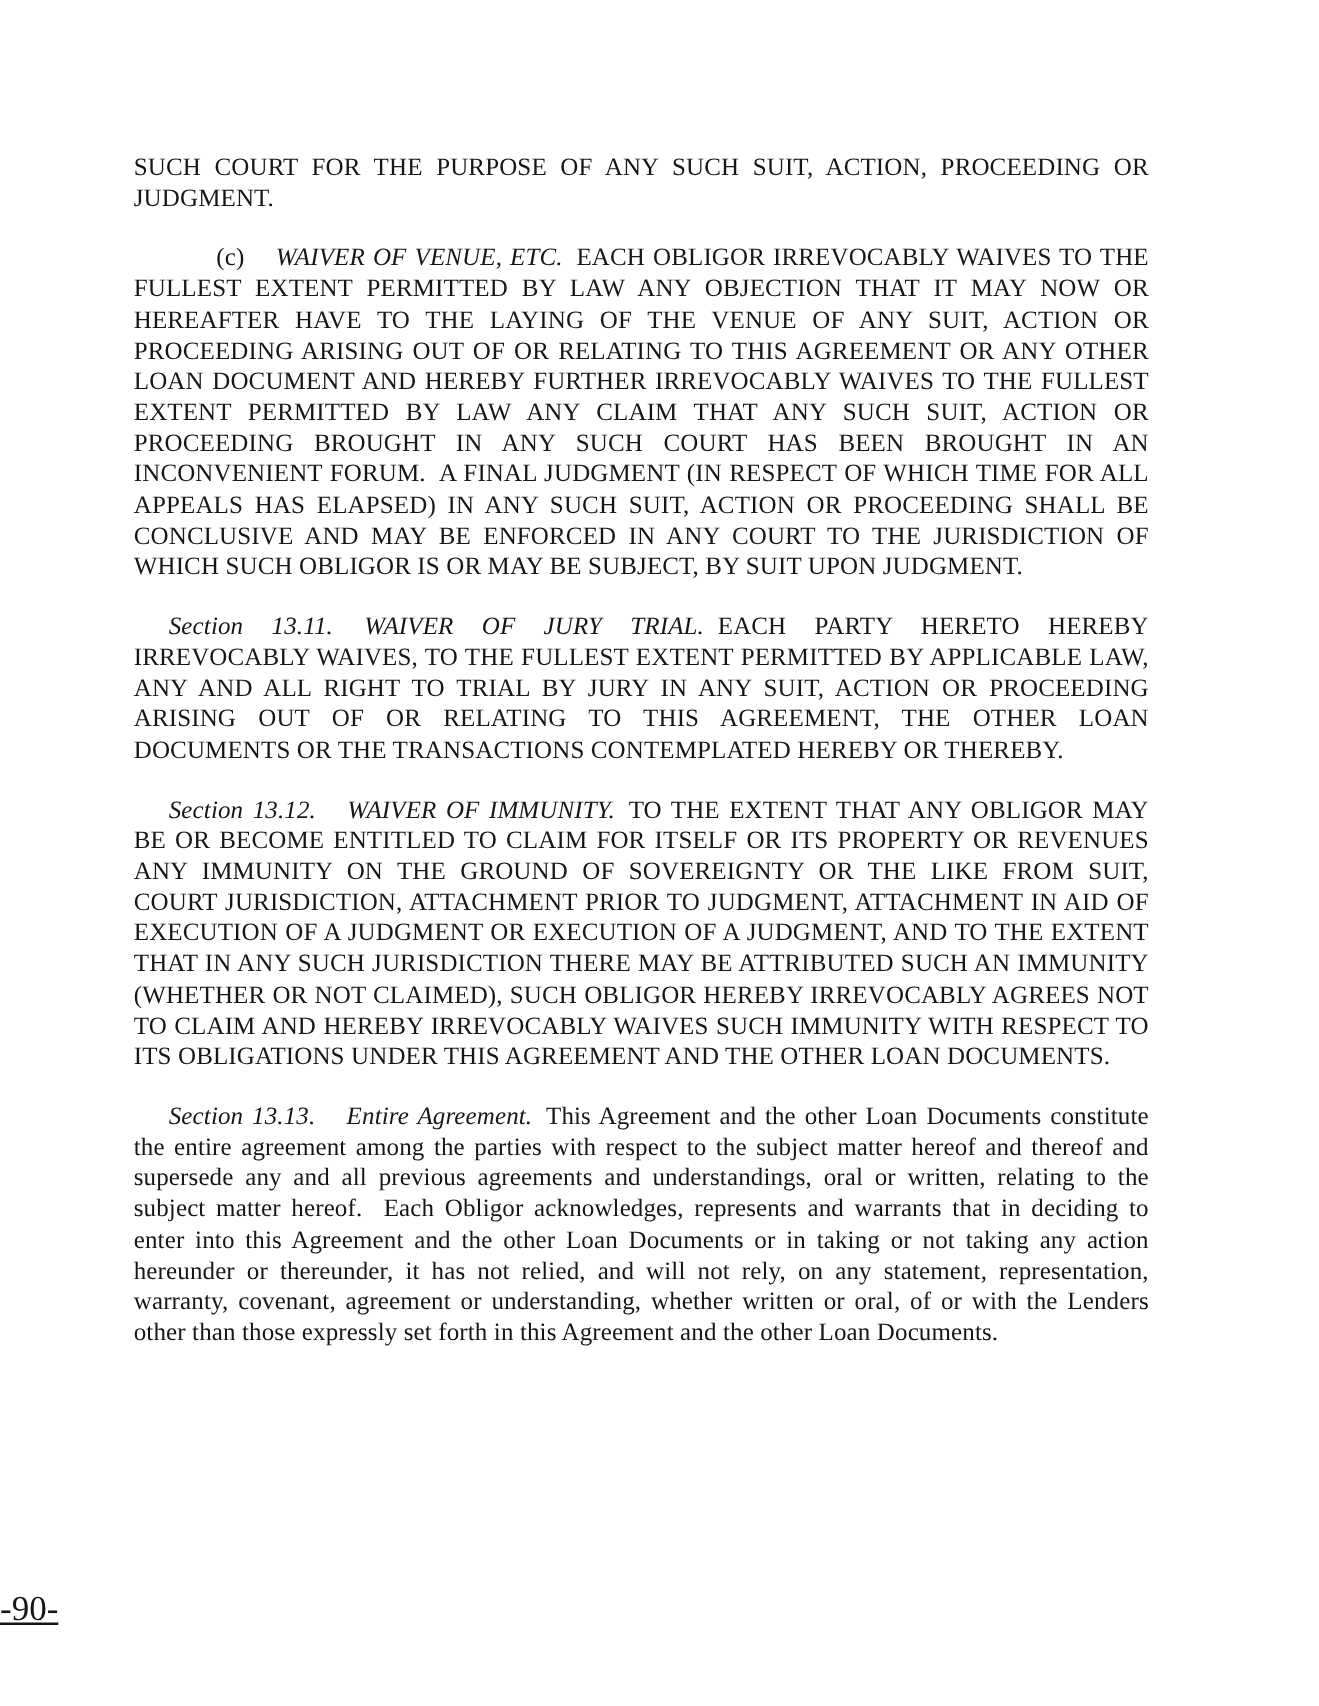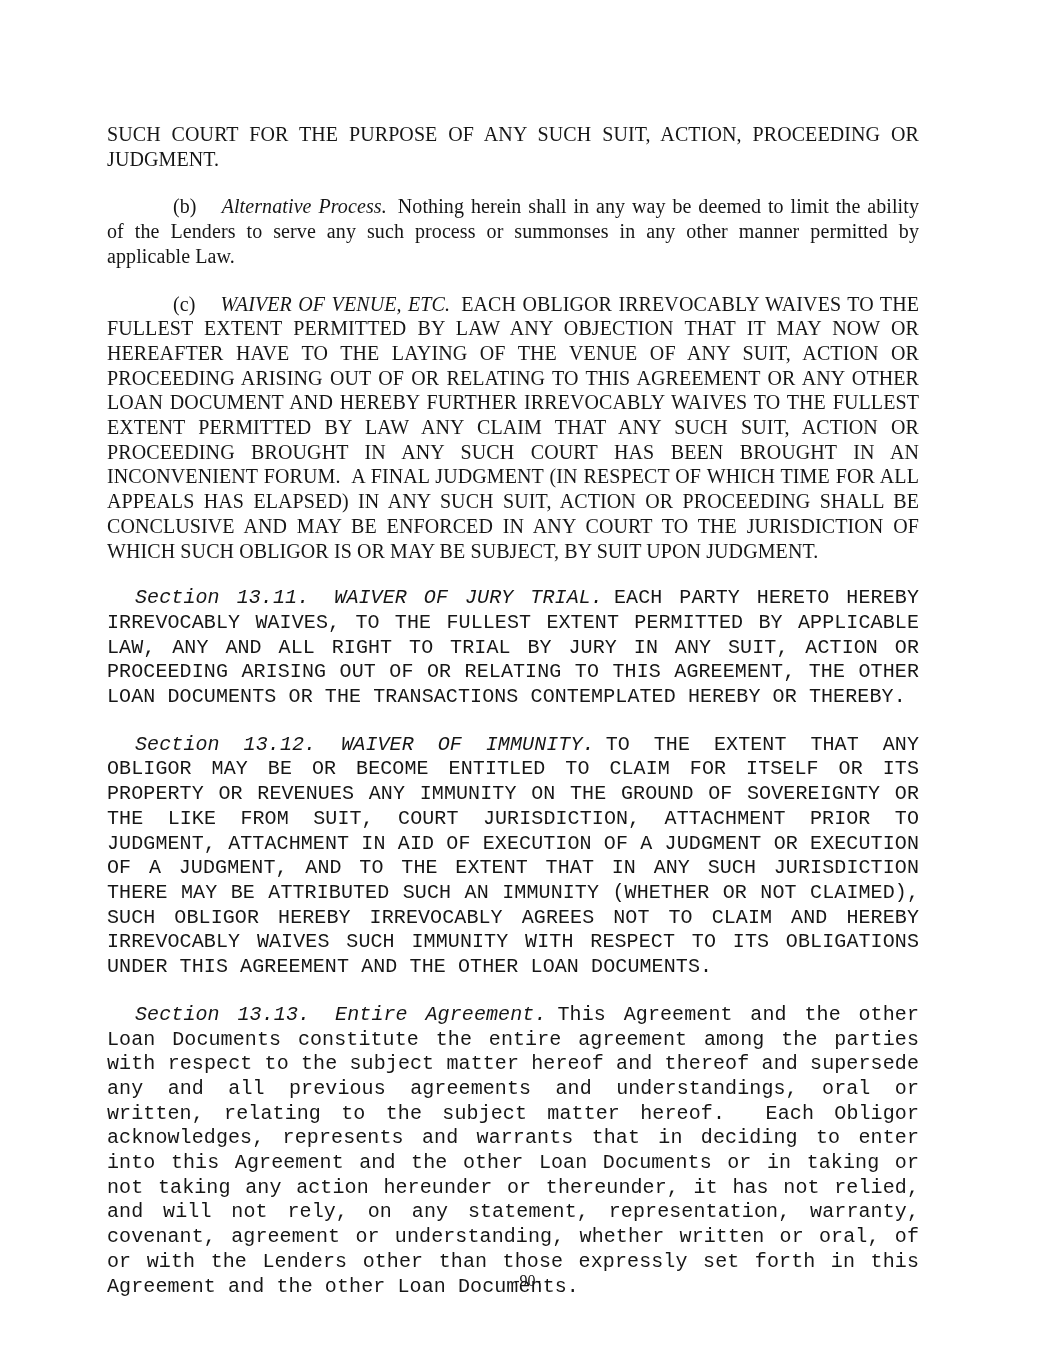--- a/index.html
+++ b/index.html
@@ -23,42 +23,42 @@
     width: 824px;
   }
   .para {
     font-size: 20px;
     line-height: 24.7px;
     text-align: justify;
     margin: 0 12px 23px 0;
     letter-spacing: 0.1px;
   }
   .indent-sub { text-indent: 66px; }
-  .indent-section { text-indent: 28px; font-family: Liberation Mono, monospace; }
+  .indent-section { text-indent: 28px; }
   .label { margin-right: 25px; }
   .italic { font-style: italic; }
   .heading { margin-right: 11px; }
   .page-footer {
     position: absolute;
     top: 1272px;
     left: 0;
     width: 100%;
-    text-align: center;
-    font-size: 16px;
+    text-align: left;
+    font-size: 28px;
+    text-decoration: underline;
   }
 </style>
 </head>
 <body>
 
 <div class="doc-page">
   <div class="doc-content">
 
     <p class="para"><span>SUCH COURT FOR THE PURPOSE OF ANY SUCH SUIT, ACTION, PROCEEDING OR JUDGMENT.</span></p>
 
-    <p class="para indent-sub"><span class="label">(b)</span><span class="heading italic">Alternative Process.</span><span>Nothing herein shall in any way be deemed to limit the ability of the Lenders to serve any such process or summonses in any other manner permitted by applicable Law.</span></p>
 
     <p class="para indent-sub"><span class="label">(c)</span><span class="heading italic">WAIVER OF VENUE, ETC.</span><span>EACH OBLIGOR IRREVOCABLY WAIVES TO THE FULLEST EXTENT PERMITTED BY LAW ANY OBJECTION THAT IT MAY NOW OR HEREAFTER HAVE TO THE LAYING OF THE VENUE OF ANY SUIT, ACTION OR PROCEEDING ARISING OUT OF OR RELATING TO THIS AGREEMENT OR ANY OTHER LOAN DOCUMENT AND HEREBY FURTHER IRREVOCABLY WAIVES TO THE FULLEST EXTENT PERMITTED BY LAW ANY CLAIM THAT ANY SUCH SUIT, ACTION OR PROCEEDING BROUGHT IN ANY SUCH COURT HAS BEEN BROUGHT IN AN INCONVENIENT FORUM.&nbsp; A FINAL JUDGMENT (IN RESPECT OF WHICH TIME FOR ALL APPEALS HAS ELAPSED) IN ANY SUCH SUIT, ACTION OR PROCEEDING SHALL BE CONCLUSIVE AND MAY BE ENFORCED IN ANY COURT TO THE JURISDICTION OF WHICH SUCH OBLIGOR IS OR MAY BE SUBJECT, BY SUIT UPON JUDGMENT.</span></p>
 
     <p class="para indent-section"><span class="label italic">Section 13.11.</span><span class="heading italic">WAIVER OF JURY TRIAL.</span><span>EACH PARTY HERETO HEREBY IRREVOCABLY WAIVES, TO THE FULLEST EXTENT PERMITTED BY APPLICABLE LAW, ANY AND ALL RIGHT TO TRIAL BY JURY IN ANY SUIT, ACTION OR PROCEEDING ARISING OUT OF OR RELATING TO THIS AGREEMENT, THE OTHER LOAN DOCUMENTS OR THE TRANSACTIONS CONTEMPLATED HEREBY OR THEREBY.</span></p>
 
     <p class="para indent-section"><span class="label italic">Section 13.12.</span><span class="heading italic">WAIVER OF IMMUNITY.</span><span>TO THE EXTENT THAT ANY OBLIGOR MAY BE OR BECOME ENTITLED TO CLAIM FOR ITSELF OR ITS PROPERTY OR REVENUES ANY IMMUNITY ON THE GROUND OF SOVEREIGNTY OR THE LIKE FROM SUIT, COURT JURISDICTION, ATTACHMENT PRIOR TO JUDGMENT, ATTACHMENT IN AID OF EXECUTION OF A JUDGMENT OR EXECUTION OF A JUDGMENT, AND TO THE EXTENT THAT IN ANY SUCH JURISDICTION THERE MAY BE ATTRIBUTED SUCH AN IMMUNITY (WHETHER OR NOT CLAIMED), SUCH OBLIGOR HEREBY IRREVOCABLY AGREES NOT TO CLAIM AND HEREBY IRREVOCABLY WAIVES SUCH IMMUNITY WITH RESPECT TO ITS OBLIGATIONS UNDER THIS AGREEMENT AND THE OTHER LOAN DOCUMENTS.</span></p>
 
     <p class="para indent-section"><span class="label italic">Section 13.13.</span><span class="heading italic">Entire Agreement.</span><span>This Agreement and the other Loan Documents constitute the entire agreement among the parties with respect to the subject matter hereof and thereof and supersede any and all previous agreements and understandings, oral or written, relating to the subject matter hereof.&nbsp; Each Obligor acknowledges, represents and warrants that in deciding to enter into this Agreement and the other Loan Documents or in taking or not taking any action hereunder or thereunder, it has not relied, and will not rely, on any statement, representation, warranty, covenant, agreement or understanding, whether written or oral, of or with the Lenders other than those expressly set forth in this Agreement and the other Loan Documents.</span></p>
 
   </div>

